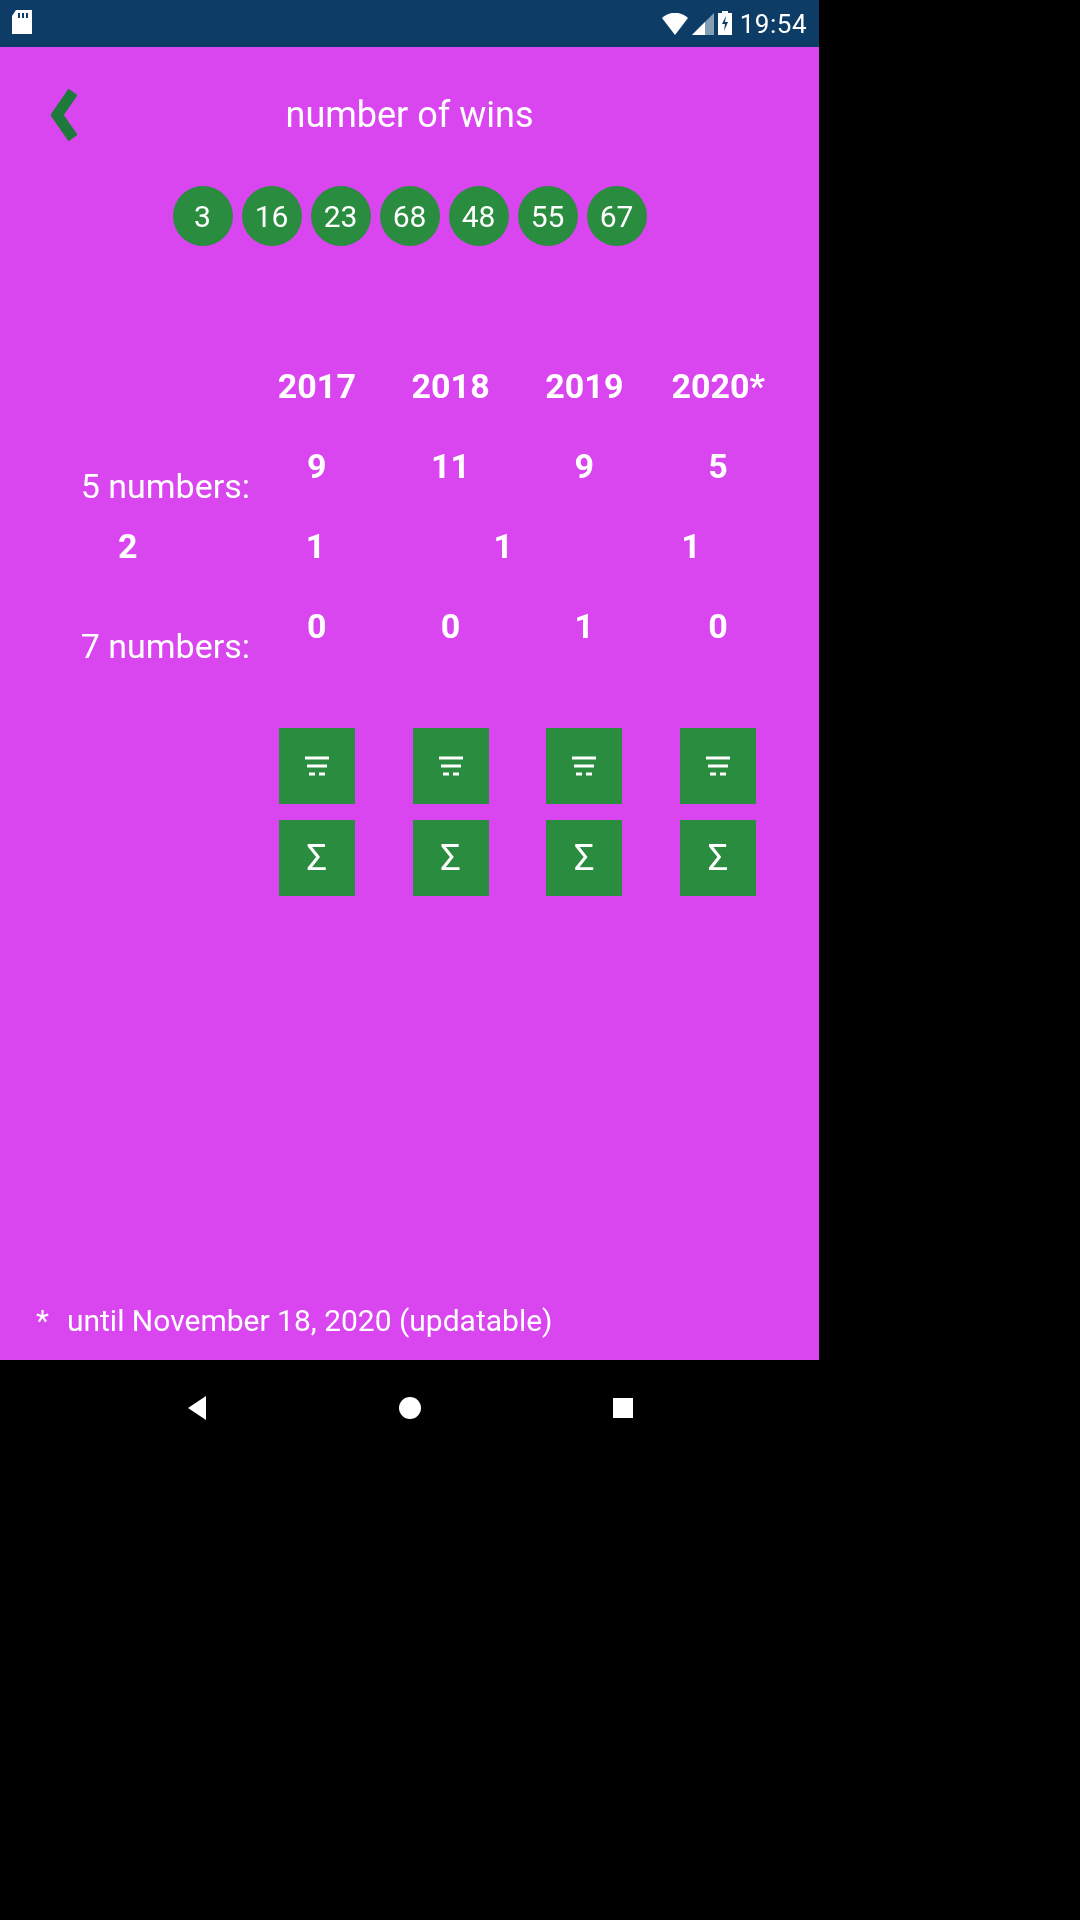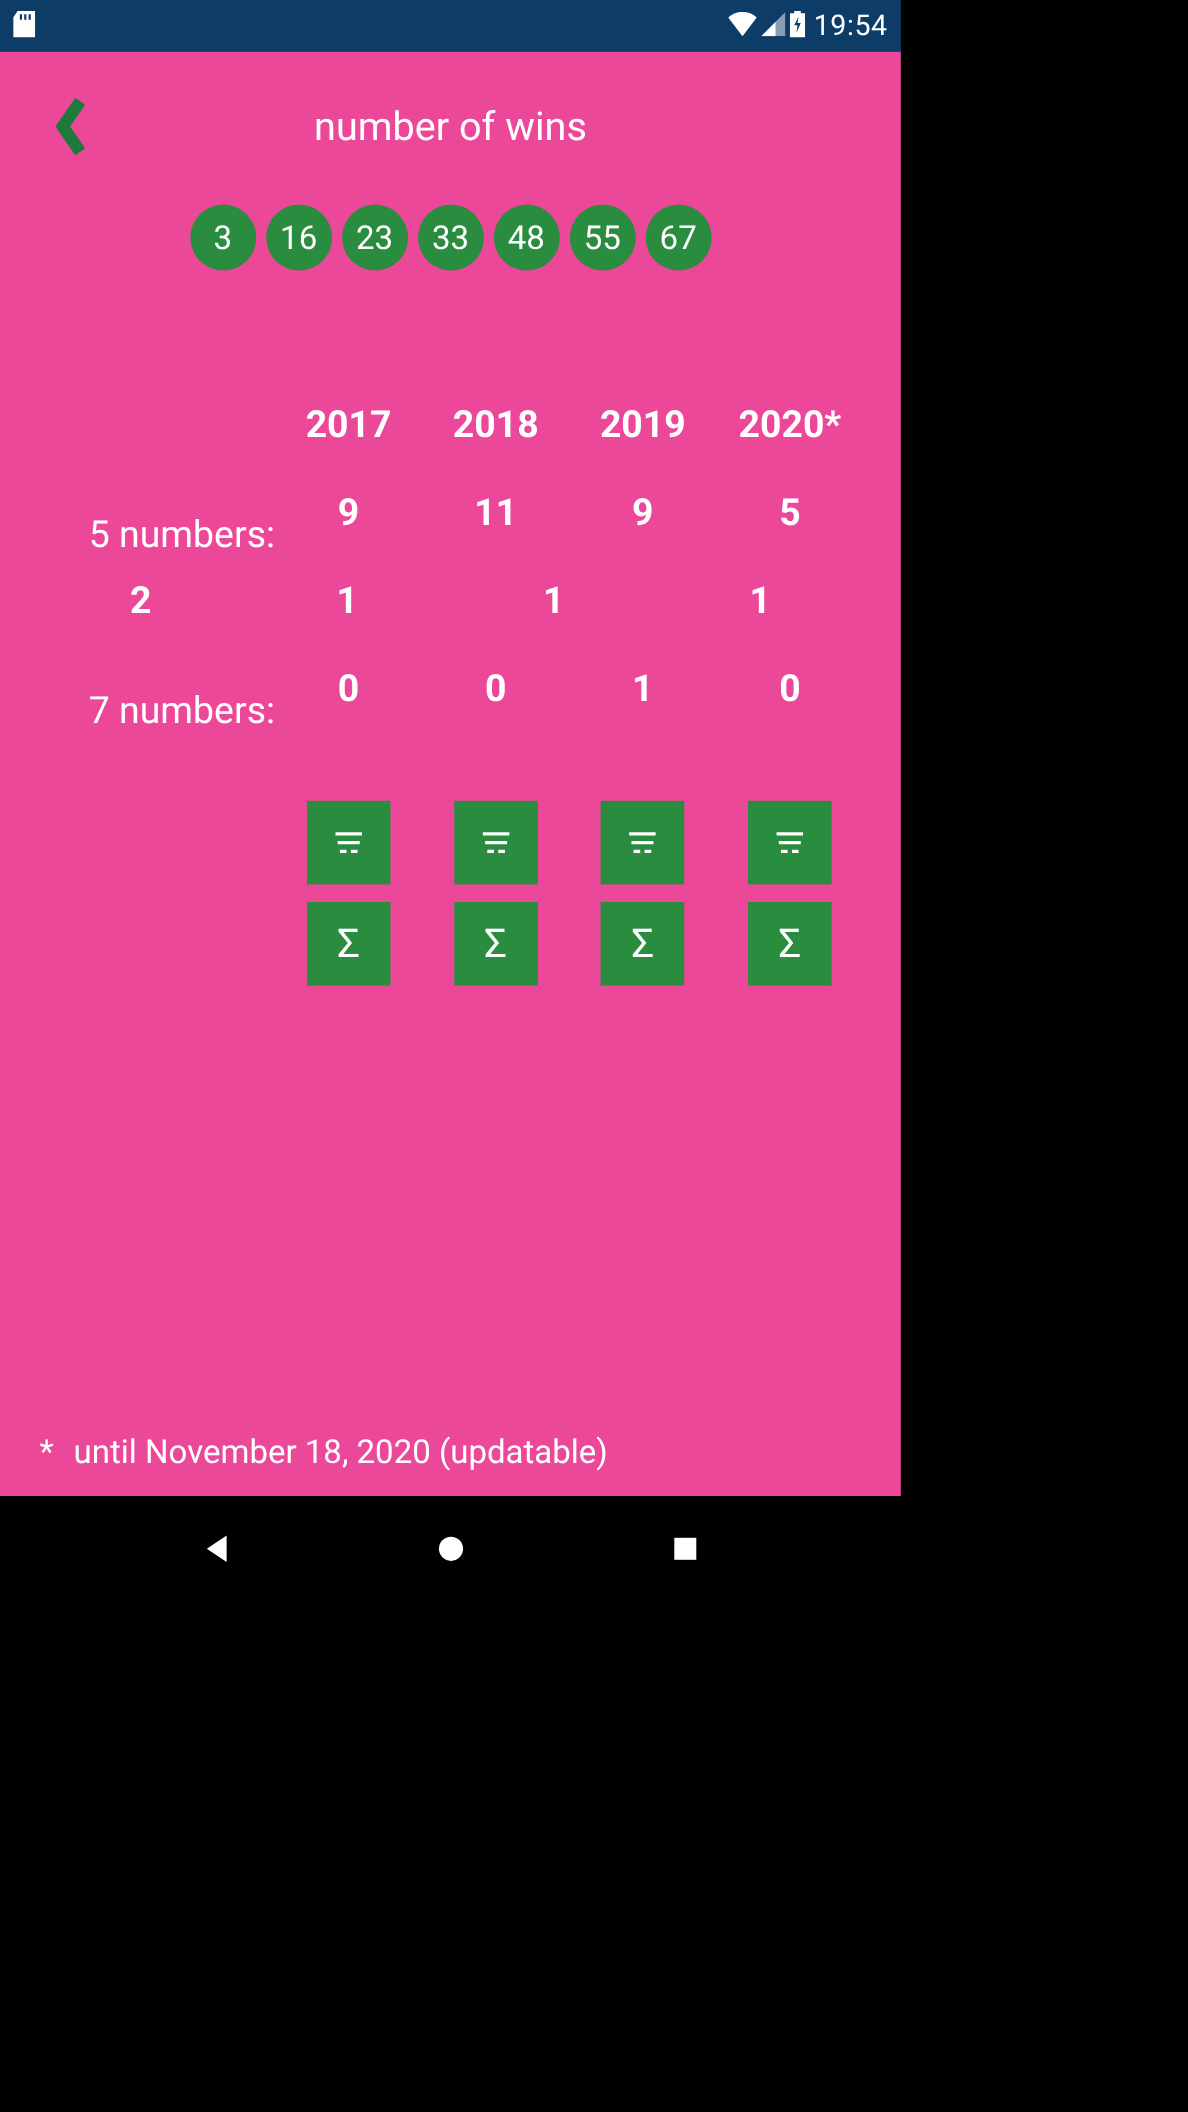--- a/index.html
+++ b/index.html
@@ -22,36 +22,36 @@
       align-items: center;
       justify-content: space-between;
       padding: 0 12px;
     }
     .status-left {
       display: flex;
       align-items: center;
     }
     .status-right {
       display: flex;
-      align-items: center;
+      align-items: flex-end;
       gap: 4px;
     }
     .sd-icon svg { width: 20px; height: 24px; }
     .wifi-icon svg { width: 26px; height: 22px; }
     .cell-icon svg { width: 22px; height: 22px; }
     .battery-icon svg { width: 14px; height: 24px; }
     .clock {
       font-size: 26px;
       font-weight: 400;
       letter-spacing: 0.5px;
       margin-left: 4px;
     }
     .app {
       height: 1313px;
-      background: #ec4899;
+      background: #d946ef;
       position: relative;
       display: flex;
       flex-direction: column;
     }
     .header {
       position: relative;
       height: 135px;
       display: flex;
       align-items: center;
       justify-content: center;
@@ -212,21 +212,21 @@
           <path fill="none" stroke="#1e7a3a" stroke-width="11" stroke-linecap="butt" d="M22 4 L6 27 L22 50"></path>
         </svg>
     </div>
     <div class="title">number of wins</div>
   </div>
 
   <div class="balls">
     <div class="ball">3</div>
     <div class="ball">16</div>
     <div class="ball">23</div>
-    <div class="ball">33</div>
+    <div class="ball">68</div>
     <div class="ball">48</div>
     <div class="ball">55</div>
     <div class="ball">67</div>
   </div>
 
   <div class="table">
     <div class="row">
       <div class="row-label"></div>
       <div class="cell">2017</div>
       <div class="cell">2018</div>

